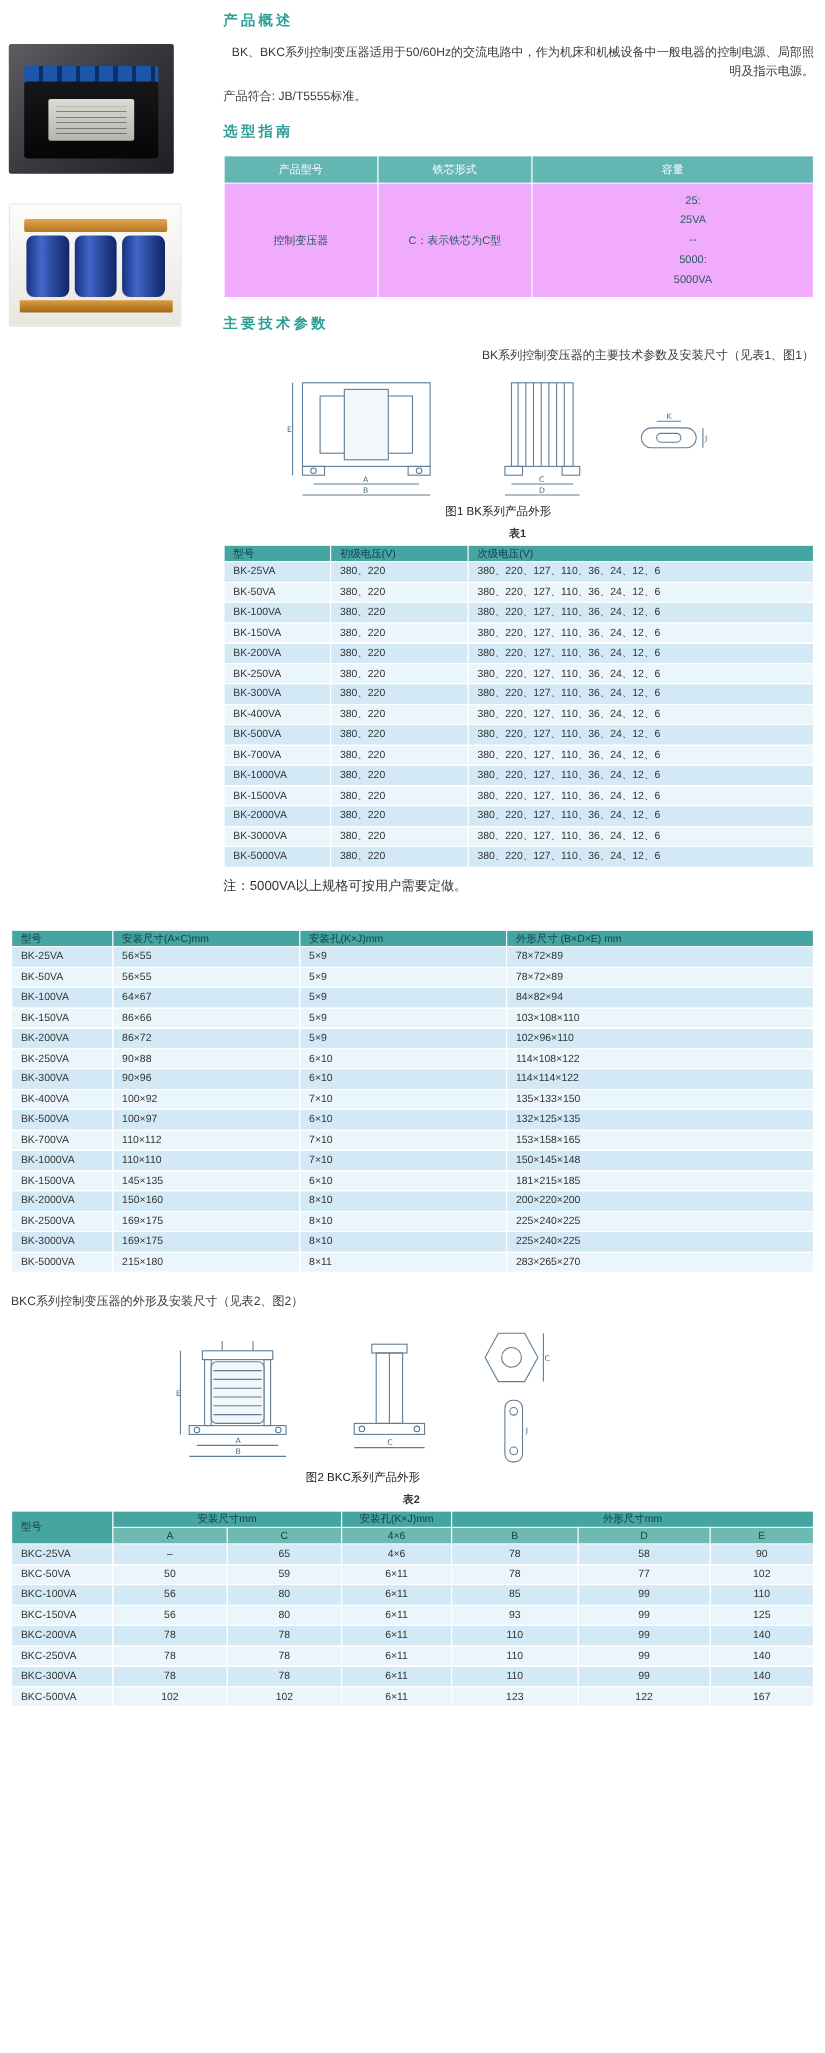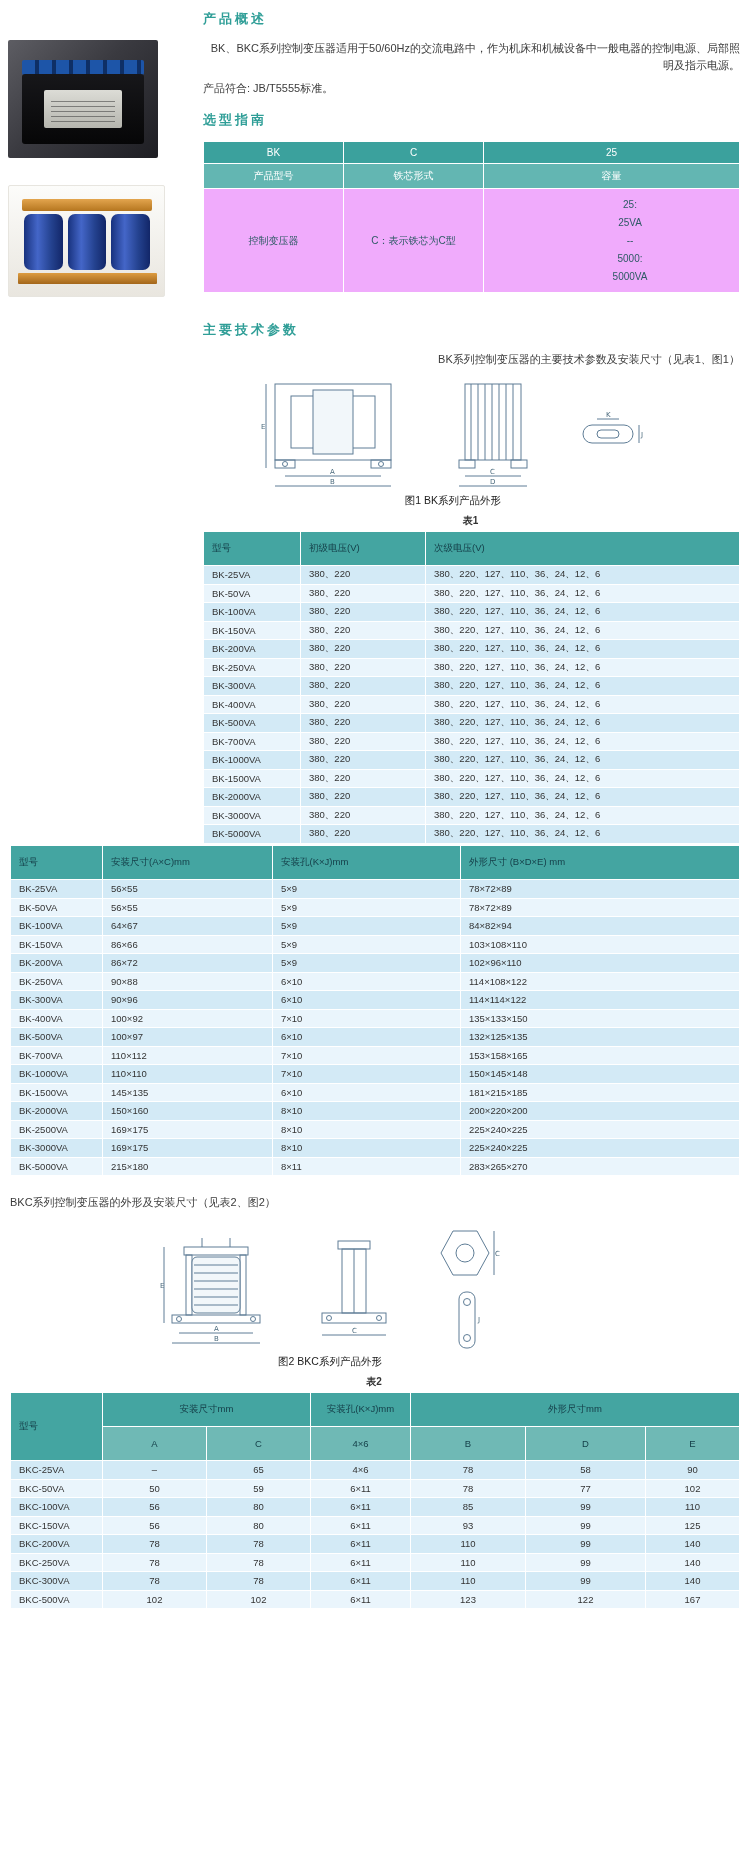--- a/index.html
+++ b/index.html
@@ -32,33 +32,33 @@
   .content { position:absolute; left:203px; top:10px; width:537px; }
   .fullwidth { position:absolute; left:10px; top:845px; width:730px; }
 
   .sec-title { color:#2f9e97; font-size:13px; font-weight:bold; letter-spacing:3px; margin:0; }
   .body-text { font-size:11px; line-height:1.55; margin:0; color:#3b3b3b; }
   .tbl-label { font-size:10px; text-align:center; color:#333; margin:0 2px 3px 0;font-weight:bold; }
   .note { font-size:12px; margin:8px 0 0; color:#333; }
   .caption { font-size:10.5px; text-align:center; color:#222; margin-top:4px; }
 
   .mt12 { margin-top:12px;text-align:right; }
-  .mt14 { margin-top:14px; } .mt18 { margin-top:18px; } .mt22 { margin-top:28px; } .mt6 { margin-top:6px; }
+  .mt14 { margin-top:14px; } .mt18 { margin-top:18px; } .mt22 { margin-top:14px; } .mt6 { margin-top:6px; }
 
   
   .sel-table { border-collapse:collapse; width:100%; margin-top:12px; font-size:10px; table-layout:fixed; }
   .sel-table th, .sel-table td { border:1px solid #fff; text-align:center; }
   .sel-table .hrow th { background:#3ba19d; color:#fff; height:22px; font-weight:normal; }
   .sel-table .srow th { background:#63b6b2; color:#fff; height:25px; font-weight:normal; }
   .sel-table .brow td { background:#f0abfc; color:#2d5a64; height:104px; vertical-align:middle; }
   .cap-lines { text-align:left; padding-left:38px; line-height:1.8; }
 
   
   .data-table { border-collapse:collapse; width:100%; font-size:9.5px; color:#333; table-layout:fixed; }
-  .data-table th { background:#44a5a1; color:#15404a; font-weight:normal; height:34px;
+  .data-table th { background:#44a5a1; color:#15404a; font-weight:normal; height:15px;
                    padding:0 8px; text-align:left; border:1px solid #fff; }
   .data-table td { height:18.5px; padding:0 8px; border:1px solid #fff; white-space:nowrap; overflow:hidden; }
   .data-table tbody tr:nth-child(odd) td { background:#d3eaf6; }
   .data-table tbody tr:nth-child(even) td { background:#eaf5fc; }
 
   .t2 th { text-align:center; }
   .t2 th.model-h { text-align:left; }
   .t2 .subrow th { background:#6fb9b5; }
   .t2 td { text-align:center; }
   .t2 td:first-child { text-align:left; }
@@ -99,25 +99,20 @@
     <p class="body-text mt6">产品符合: JB/T5555标准。</p>
 
     <h2 class="sec-title mt14">选型指南</h2>
     <table class="sel-table">
       <colgroup>
           <col style="width:140px">
           <col style="width:140px">
           <col>
         </colgroup>
       <tbody>
-          <tr class="hrow">
-        <th>BK</th>
-        <th>C</th>
-        <th>25</th>
-      </tr>
       <tr class="srow">
         <th>产品型号</th>
         <th>铁芯形式</th>
         <th>容量</th>
       </tr>
       <tr class="brow">
         <td>控制变压器</td>
         <td>C：表示铁芯为C型</td>
         <td class="cap-lines">
           <div>25:</div>

